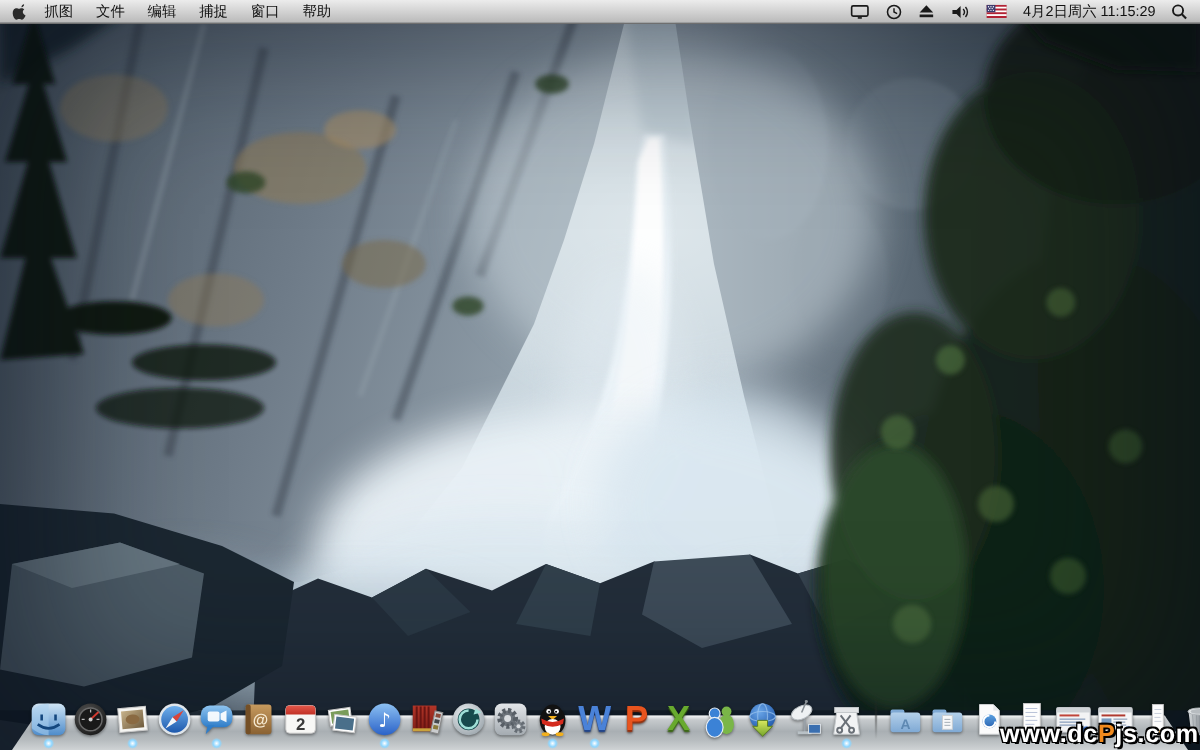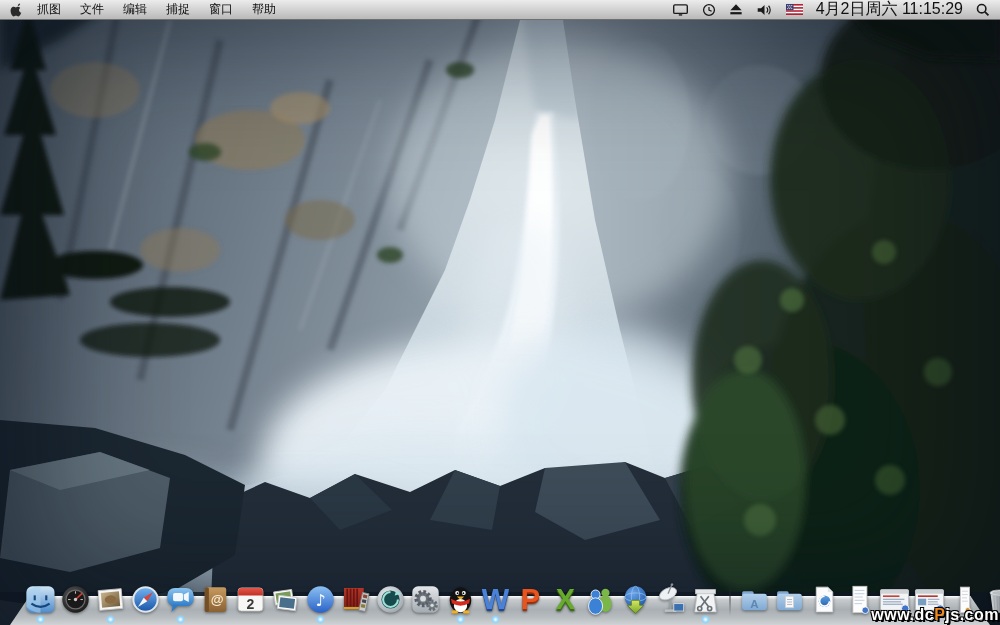--- a/index.html
+++ b/index.html
@@ -17,21 +17,21 @@
     position:absolute;top:0;left:0;right:0;height:19px;z-index:4;
     background:linear-gradient(#ececec,#b9b9b9);
     border-bottom:1px solid #6f6f6f;
     display:flex;align-items:center;font-size:12px;color:#111;
   }
   .menubar .apple{margin:0 14px 0 10px;display:flex;align-items:center;}
   .menu-item{margin-right:19px;cursor:default;white-space:nowrap;}
   .menu-item.app{font-weight:normal;}
   .menubar-right{margin-left:auto;display:flex;align-items:center;gap:13px;padding-right:10px;}
   .status-icon{display:flex;align-items:center;}
-  .clock{font-size:16px;white-space:nowrap;}
+  .clock{font-size:12px;white-space:nowrap;}
   
   .dock{position:absolute;left:0;right:0;bottom:0;height:52px;z-index:2;}
   .dock-shelf{
     position:absolute;bottom:0;left:10px;right:10px;height:28px;
     background:linear-gradient(180deg,#eceeef 0%,#c6cacd 10%,#a9afb3 45%,#b6bbbe 70%,#cfd3d5 100%);
     clip-path:polygon(2% 0,98% 0,100% 100%,0 100%);
     border-top:1px solid rgba(255,255,255,.85);
     box-shadow:0 -1px 3px rgba(0,0,0,.3);
   }
   .dock-items{
@@ -49,21 +49,21 @@
     display:none;position:absolute;left:50%;bottom:-8px;width:9px;height:9px;margin-left:-5px;
     border-radius:50%;
     background:radial-gradient(circle,#ffffff 0%,#8ed6ff 45%,rgba(142,214,255,0) 75%);
   }
   .dock-item.running .indicator{display:block;}
   .dock-sep{width:2px;height:38px;margin:0 5px;align-self:flex-end;
     background:linear-gradient(rgba(40,40,40,0),rgba(40,40,40,.45) 50%,rgba(40,40,40,0));}
   
   .watermark{
     position:absolute;right:1px;bottom:1px;z-index:3;
-    font-weight:bold;font-size:16px;letter-spacing:.5px;color:#fff;
+    font-weight:bold;font-size:21px;letter-spacing:.5px;color:#fff;
     text-shadow:2px 2px 0 #000,-1px -1px 0 #000,1px -1px 0 #000,-1px 1px 0 #000;
     pointer-events:none;
   }
   .watermark .hl{color:#f08a1e;}
 </style>
 </head>
 <body>
 
 <svg width="0" height="0" style="position:absolute" aria-hidden="true">
 <defs>

